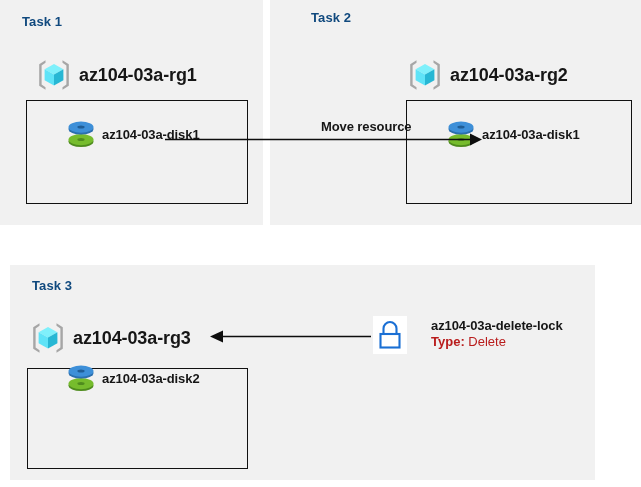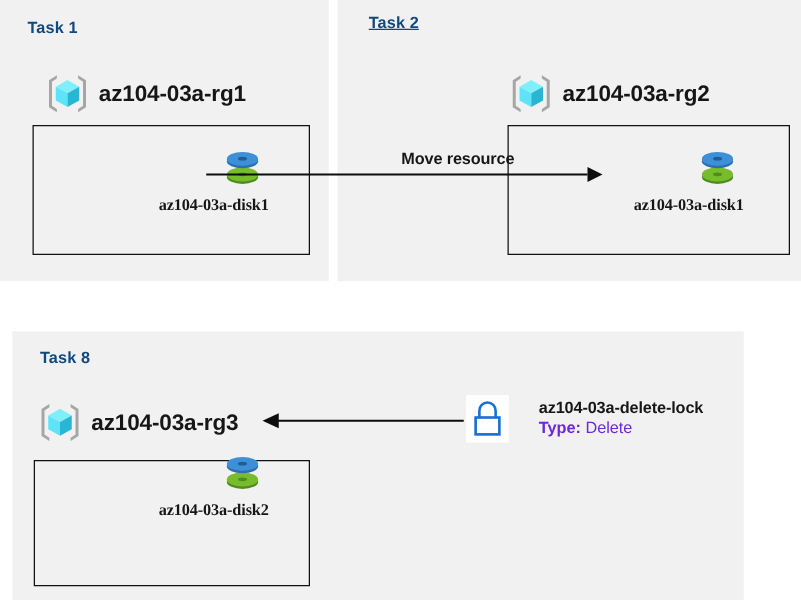--- a/index.html
+++ b/index.html
@@ -34,21 +34,21 @@
 
   .panel-title {
     position: absolute;
     font-size: 13px;
     font-weight: bold;
     color: #10497e;
     letter-spacing: 0.1px;
     white-space: nowrap;
   }
   #title-task1 { left: 22px;  top: 14px; }
-  #title-task2 { left: 295px; top: 10px; text-decoration: underline; }
+  #title-task2 { left: 311px; top: 10px; }
   #title-task3 { left: 32px;  top: 278px; }
 
   
   .inner-box {
     position: absolute;
     border: 1.4px solid #111111;
     background: transparent;
     box-sizing: border-box;
   }
   #box-task1 { left: 26px;  top: 100px; width: 222px; height: 104px; }
@@ -73,24 +73,23 @@
     font-size: 18px;
     font-weight: bold;
     color: #161616;
     letter-spacing: -0.1px;
   }
 
   
   .disk-node {
     position: absolute;
     display: flex;
-    flex-direction: column;
-    align-items: flex-end;
-    white-space: nowrap;
-    font-family: Liberation Serif, serif;
+    flex-direction: row;
+    align-items: center;
+    white-space: nowrap;
   }
   #disk1-task1-node { left: 60px;  top: 112px; width: 155px; }
   #disk1-task2-node { left: 440px; top: 112px; width: 155px; }
   #disk2-task3-node { left: 60px;  top: 356px; width: 155px; }
 
   .disk-icon { width: 42px; height: 42px; display: block; }
   .disk-label {
     margin-top: 2px;
     font-size: 13px;
     font-weight: bold;
@@ -112,21 +111,21 @@
   .lock-text { padding-top: 2px; }
   .lock-title {
     font-size: 13px;
     font-weight: bold;
     color: #161616;
     letter-spacing: -0.1px;
     line-height: 16px;
   }
   .lock-type-line {
     font-size: 13px;
-    color: #6d28d9;
+    color: #b91c1c;
     line-height: 16px;
   }
   .lock-type-key { font-weight: bold; }
   .lock-type-val { font-weight: normal; }
 
   
   .arrow-svg { position: absolute; overflow: visible; }
   #arrow-move    { left: 0px; top: 0px; width: 641px; height: 487px; }
   #arrow-lock    { left: 0px; top: 0px; width: 641px; height: 487px; }
 
@@ -221,21 +220,21 @@
     <span class="disk-label">az104-03a-disk1</span>
   </div>
 
   <svg class="arrow-svg" id="arrow-move" viewBox="0 0 641 487" xmlns="http://www.w3.org/2000/svg">
     <line class="arrow-line" x1="165" y1="139.5" x2="470" y2="139.5"></line>
     <polygon class="arrow-head" points="470,133.5 482,139.5 470,145.5"></polygon>
   </svg>
   <div id="label-move-resource">Move resource</div>
 
   <div class="panel" id="panel-task3"></div>
-  <div class="panel-title" id="title-task3">Task 8</div>
+  <div class="panel-title" id="title-task3">Task 3</div>
 
   <div class="inner-box" id="box-task3"></div>
 
   <div class="rg-node" id="rg3-node">
     <span class="rg-icon-wrap">
       <svg class="rg-icon" viewBox="0 0 36 36" xmlns="http://www.w3.org/2000/svg">
         <path d="M9.5 3.2 L3.2 7.2 L3.2 28.8 L9.5 32.8 L9.5 30.2 L5.6 27.6 L5.6 8.4 L9.5 5.8 Z" fill="#a6a6a6"></path>
         <path d="M26.5 3.2 L32.8 7.2 L32.8 28.8 L26.5 32.8 L26.5 30.2 L30.4 27.6 L30.4 8.4 L26.5 5.8 Z" fill="#a6a6a6"></path>
         <path d="M18 7.0 L27.4 12.3 L18 17.6 L8.6 12.3 Z" fill="#7ff0fb"></path>
         <path d="M8.6 12.3 L18 17.6 L18 28.6 L8.6 23.3 Z" fill="#5fe3f7"></path>

